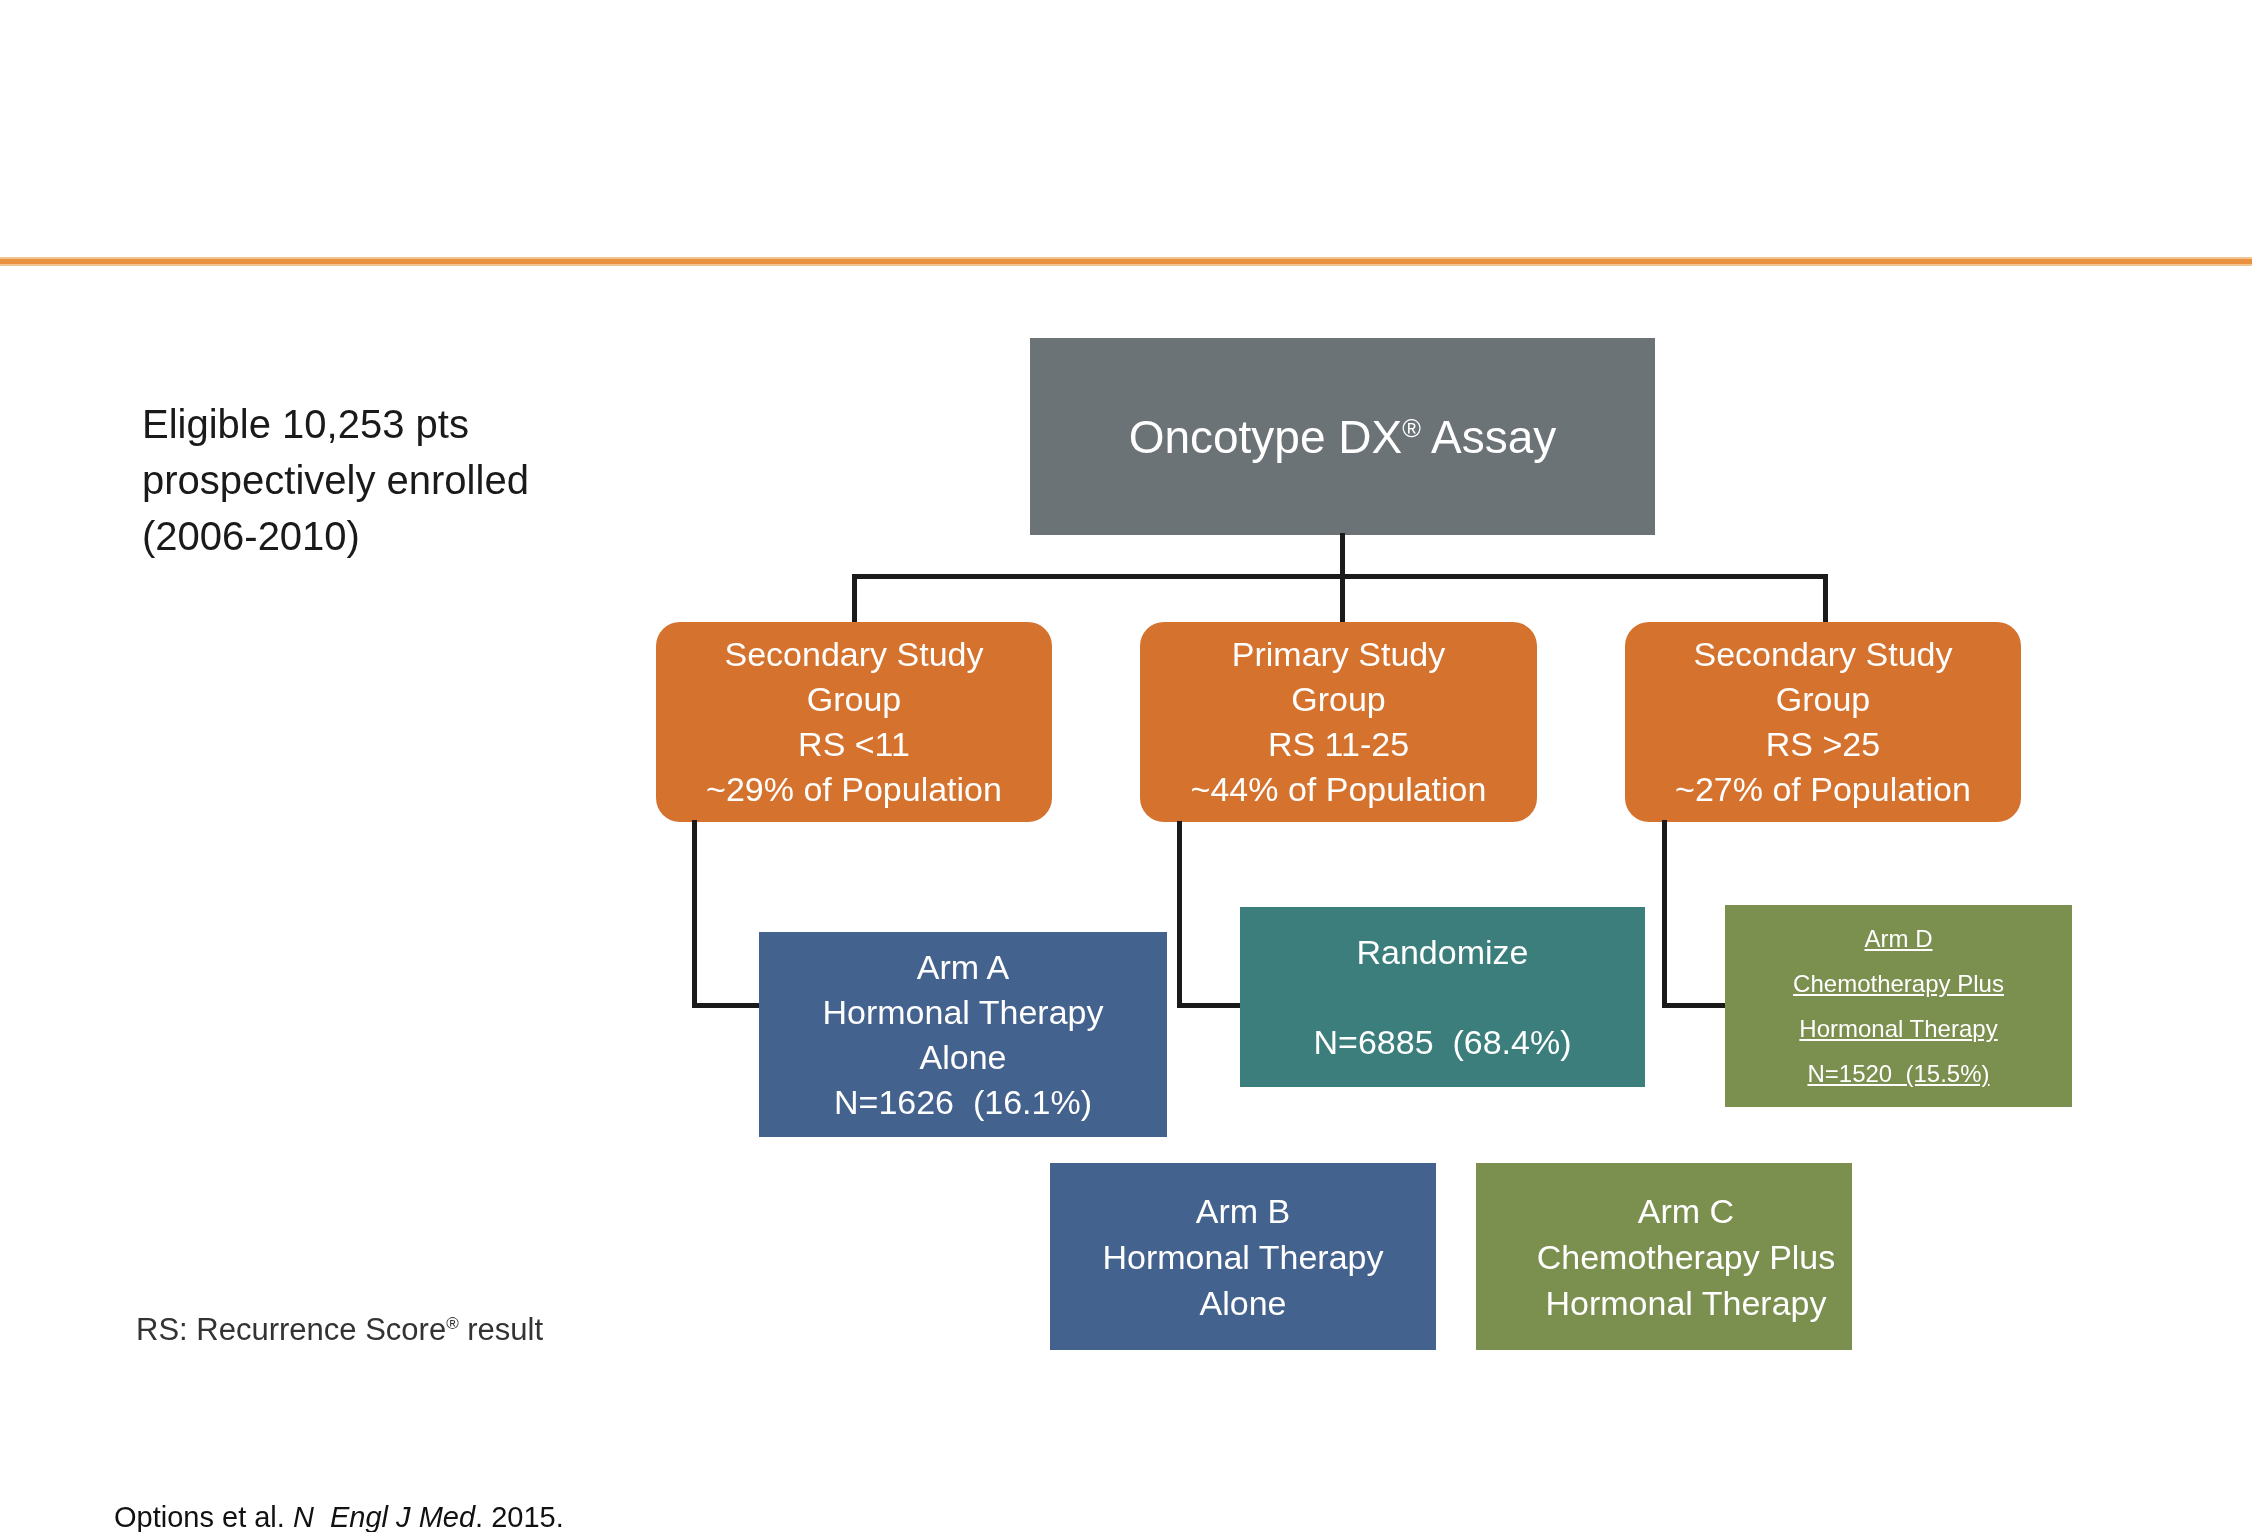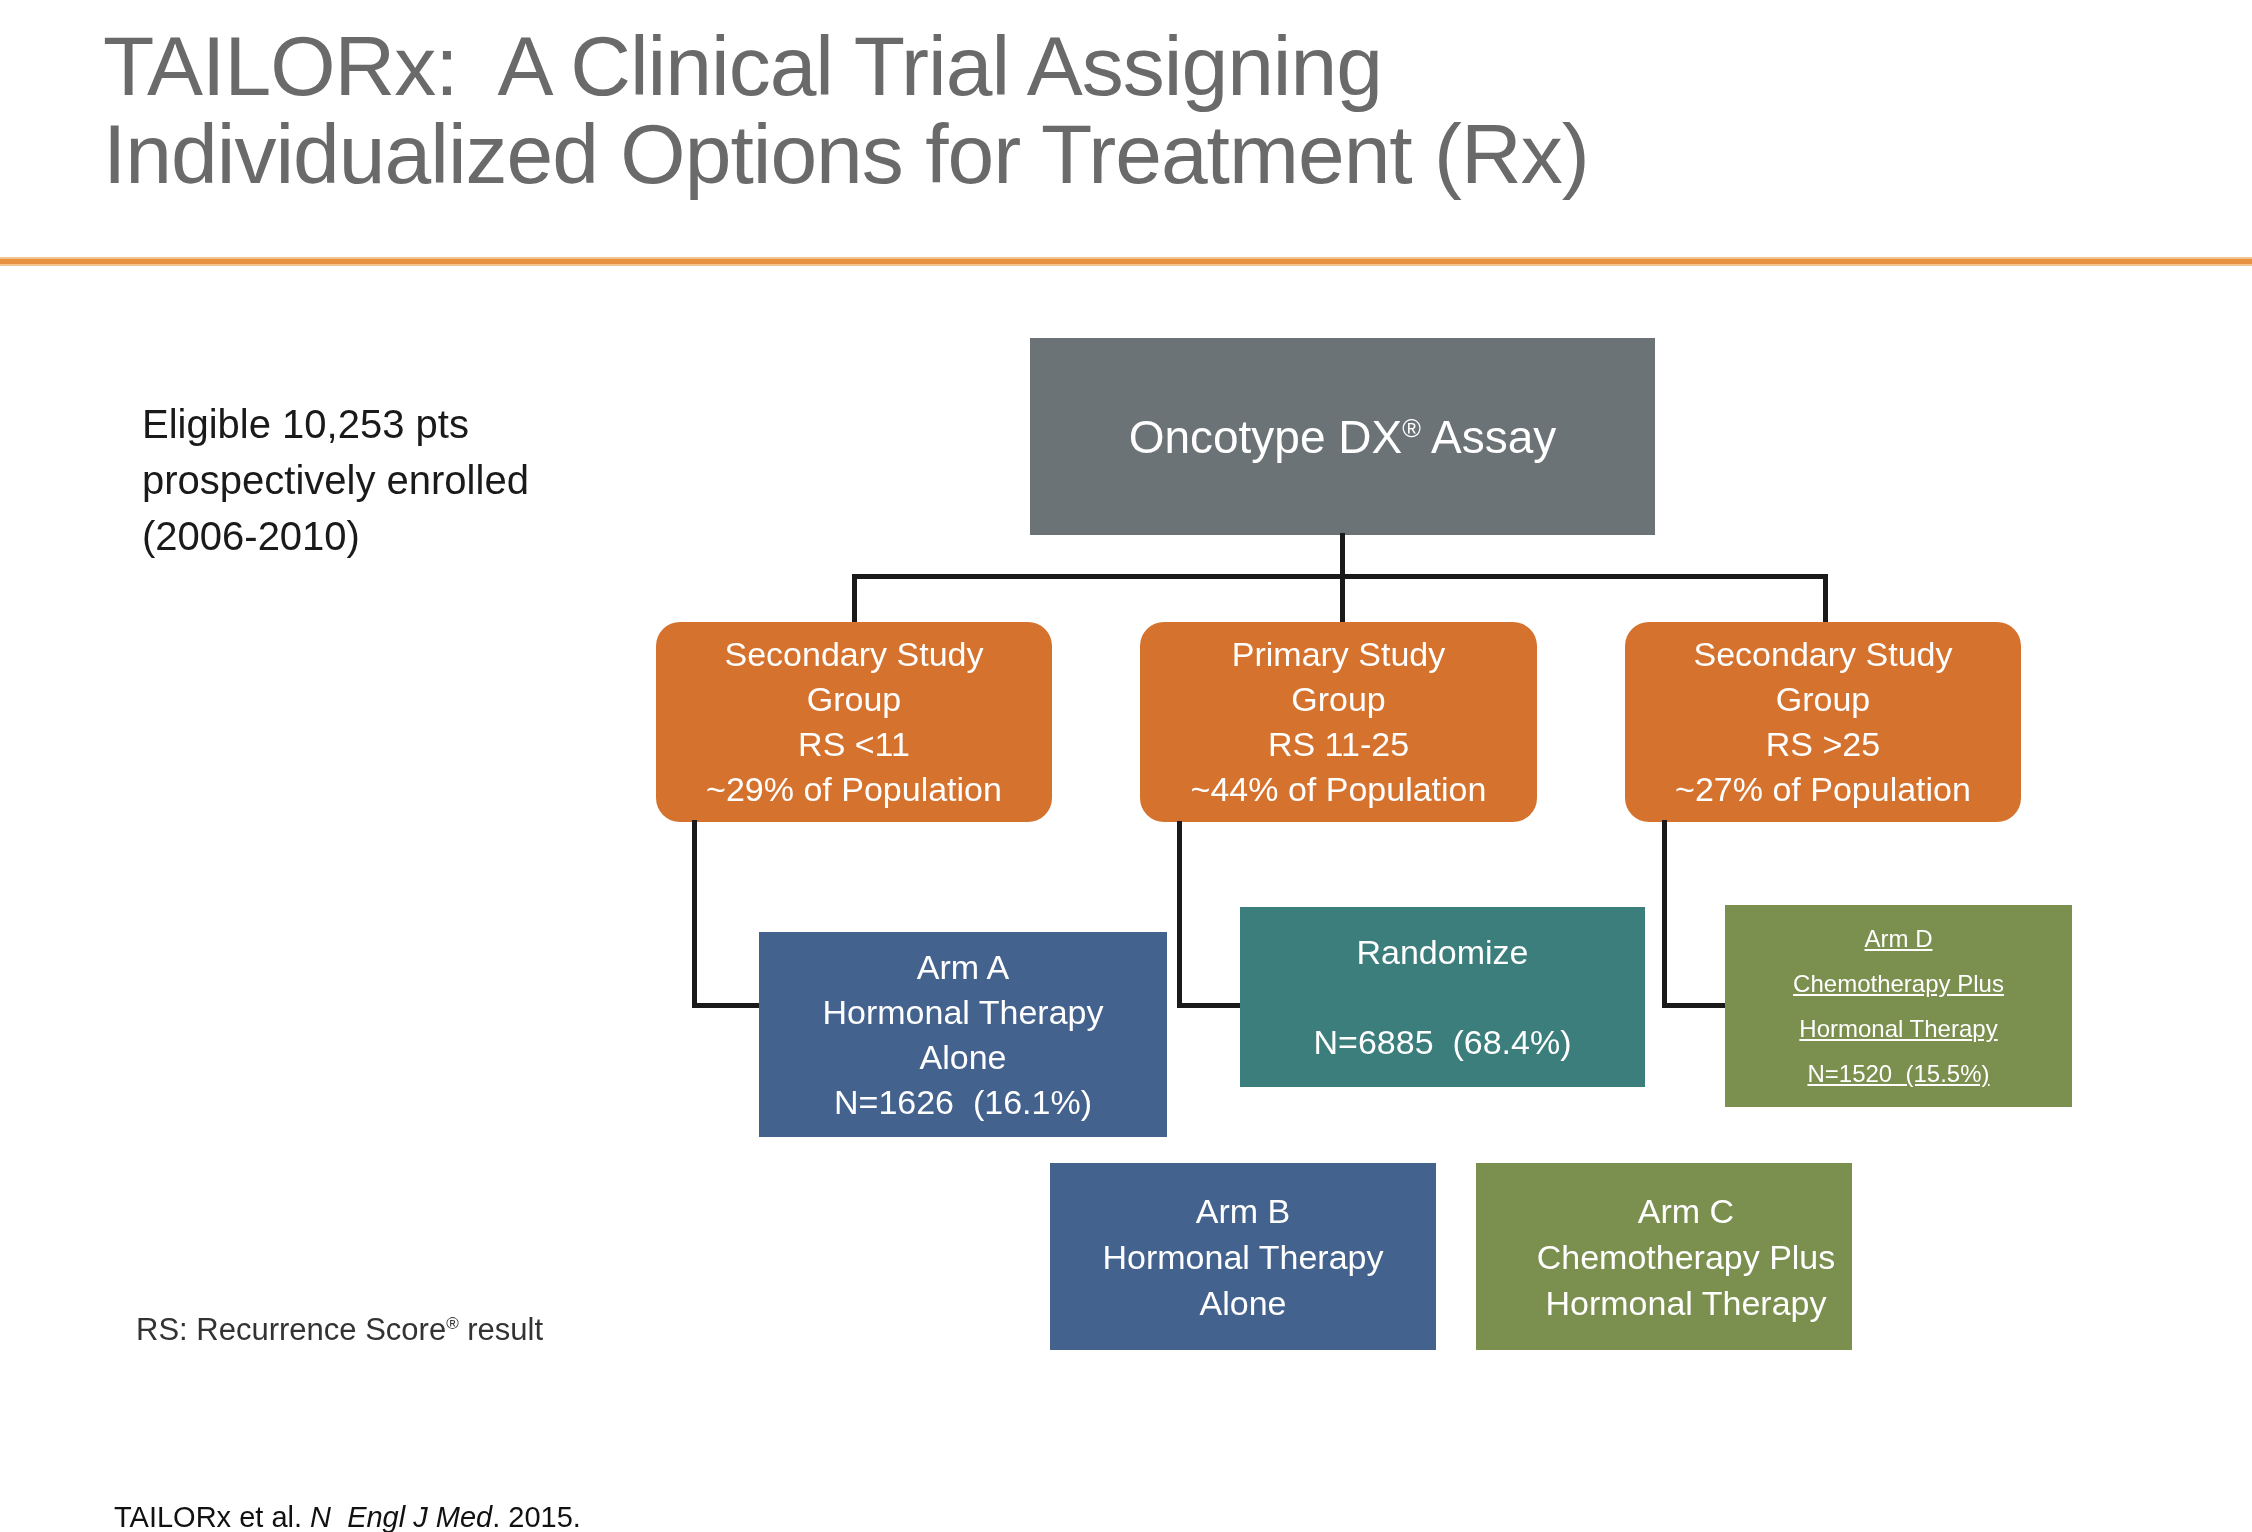--- a/index.html
+++ b/index.html
@@ -109,22 +109,20 @@
     color:#111111;
     white-space:pre-wrap;
   }
   .cite-journal{ font-style:italic; }
 </style>
 </head>
 <body>
 
 <div class="slide">
 
-  <div class="title">TAILORx:  A Clinical Trial Assigning
-Individualized Options for Treatment (Rx)</div>
 
   <div class="rule"></div>
 
   <div class="eligible">Eligible 10,253 pts
 prospectively enrolled
 (2006-2010)</div>
 
   <div class="box box--assay">
     <span><span>Oncotype DX</span><span class="sup">®</span><span> Assay</span></span>
   </div>
@@ -169,17 +167,17 @@
   <div class="box box--arm-b">Arm B
 Hormonal Therapy
 Alone</div>
   <div class="box box--arm-c">Arm C
 Chemotherapy Plus
 Hormonal Therapy</div>
 
   <div class="footnote"><span>RS: Recurrence Score</span><span class="sup">®</span><span> result</span></div>
 
   <div class="citations">
-    <div><span>TAILORx et al. </span><span class="cite-journal">N  Engl J Med</span><span>. 2015.</span></div>
+    <div><span>Options et al. </span><span class="cite-journal">N  Engl J Med</span><span>. 2015.</span></div>
     
   </div>
 
 </div>
 
 </body></html>

